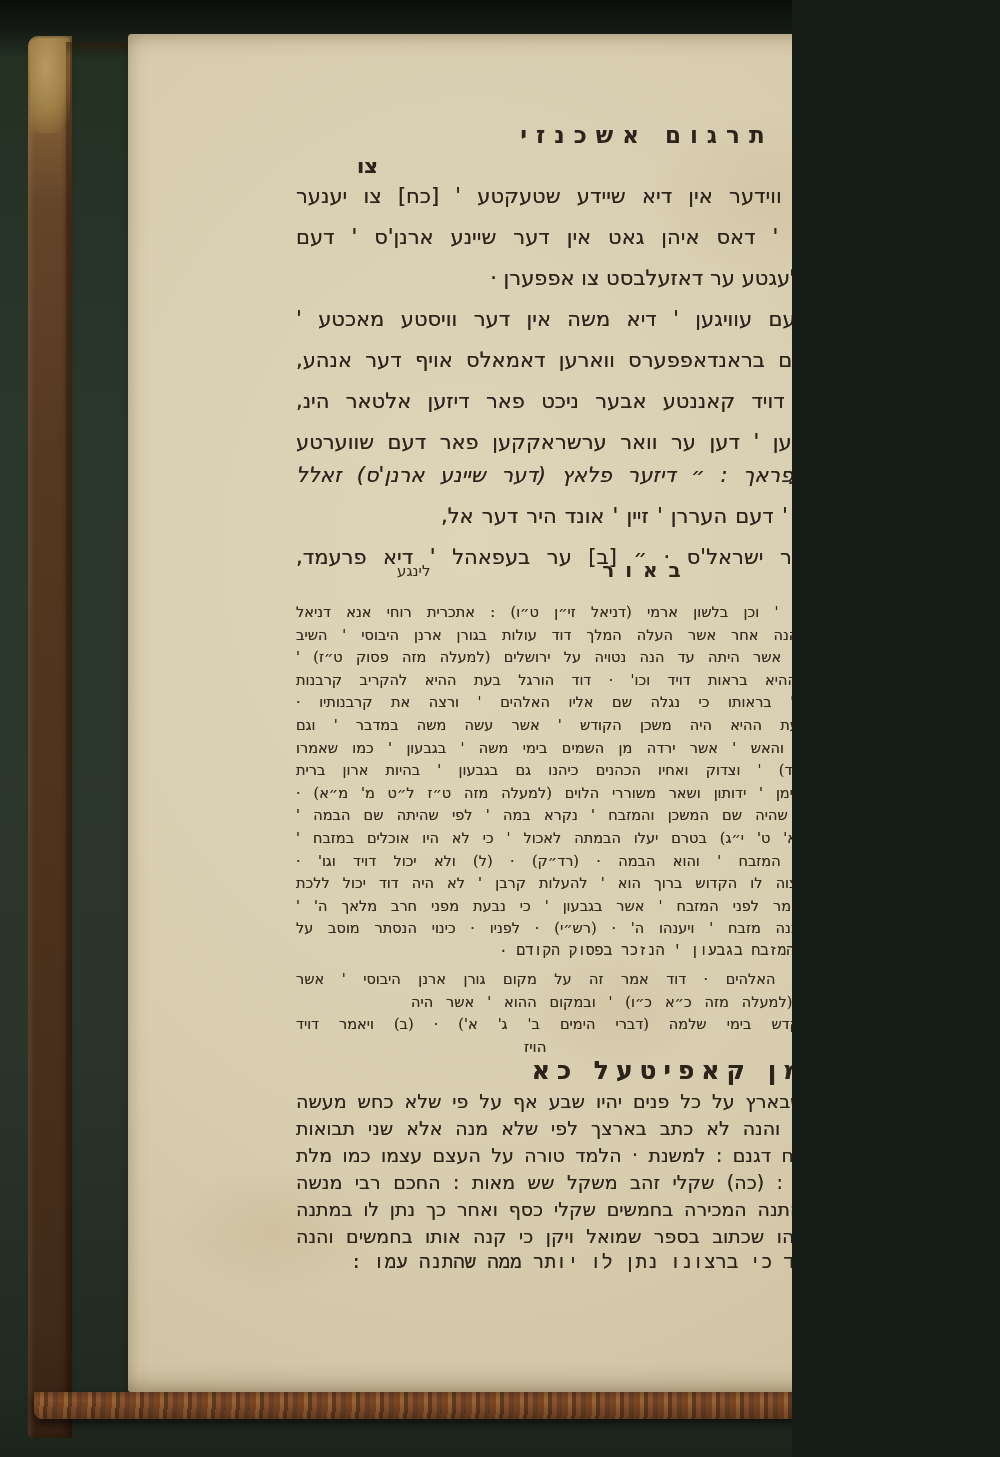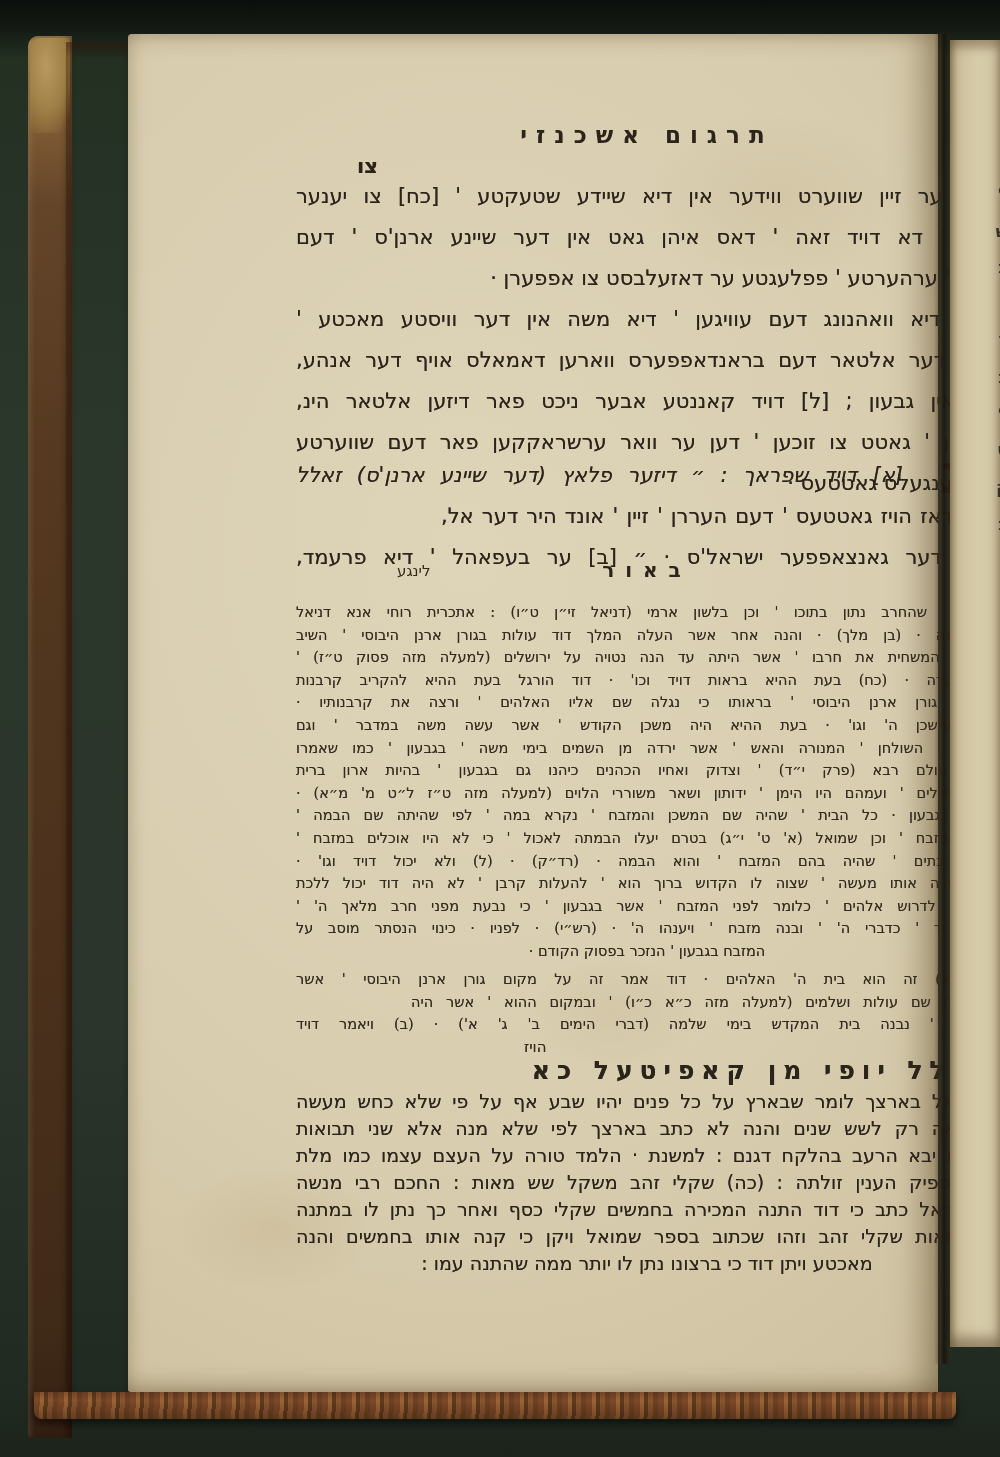--- a/index.html
+++ b/index.html
@@ -1,17 +1,17 @@
 <!DOCTYPE html>
 <html lang="he"><head>
 <meta charset="utf-8">
 <style>
   html,body{margin:0;padding:0;background:#151b15;}
   .scene{
-    position:relative;width:1000px;height:1457px;overflow:hidden;
+    position:relative;width:792px;height:1457px;overflow:hidden;
     background:linear-gradient(180deg,#0b0f0b 0%,#141a13 2%,#233022 4%,#2c372c 30%,#2b352b 70%,#212a21 96%,#1b231b 100%);
     font-family:"DejaVu Sans",sans-serif;
   }
   
   .cover{
     position:absolute;left:28px;top:36px;width:44px;height:1402px;
     background:linear-gradient(180deg,#9a7845 0%,#8a6438 4%,#64452a 12%,#553920 30%,#4b311c 65%,#402a18 92%,#351f12 100%);
     border-radius:10px 0 0 4px;
     box-shadow:inset -5px 0 7px rgba(0,0,0,.40), inset 3px 2px 5px rgba(255,230,180,.12);
   }
@@ -56,21 +56,21 @@
   .facing{
     position:absolute;left:950px;top:40px;width:50px;height:1307px;overflow:hidden;
     background:linear-gradient(90deg,#b7a47c 0%,#cdc09c 16%,#d6cbaa 55%,#d2c6a4 100%);
     box-shadow:inset 0 8px 10px rgba(60,40,15,.35), inset 0 -10px 12px rgba(60,40,15,.4);
   }
   .facing .frag{position:absolute;right:-8px;font-size:16px;font-weight:bold;color:#382e23;}
   
   .tx{position:absolute;left:168px;width:702px;direction:rtl;color:#2c241b;}
   .jl{text-align:justify;text-align-last:justify;}
   .endl{text-align:right;text-align-last:right;}
-  .ctr{text-align:right;text-align-last:center;}
+  .ctr{text-align:right;text-align-last:center;font-family:Liberation Mono, monospace;}
   .yid{font-size:21px;line-height:41px;text-shadow:0 0 .5px rgba(44,36,27,.75);}
   .rashi{font-family:"DejaVu Serif","DejaVu Sans",sans-serif;font-size:14.5px;line-height:22.6px;color:#342a1e;text-shadow:0 0 .4px rgba(52,42,30,.6);}
   .sq{font-size:19px;line-height:27px;text-shadow:0 0 .5px rgba(44,36,27,.7);}
   .hdr-title{top:88px;text-align:center;font-weight:bold;font-size:23px;letter-spacing:9px;}
   .folio{position:absolute;left:196px;top:120px;direction:rtl;color:#2c241b;font-weight:bold;font-size:21px;text-shadow:0 0 .5px rgba(44,36,27,.8);margin-left:33px;}
   .ch22-initial{position:absolute;right:-10px;top:-7px;font-size:54px;font-weight:bold;line-height:1;letter-spacing:2px;}
   .inset-r95{padding-right:95px;font-style:italic;}
   .inset-ch2{padding-right:45px;padding-left:145px;}
   .beur-title{display:block;text-align:center;font-weight:bold;font-size:20px;letter-spacing:11px;}
   .catchword{position:absolute;font-size:15px;color:#33291d;}

